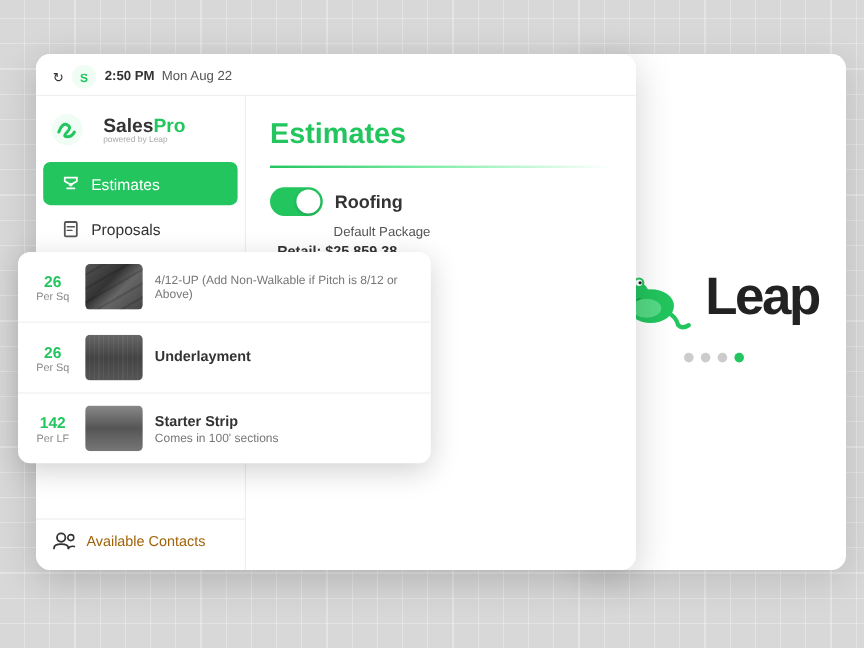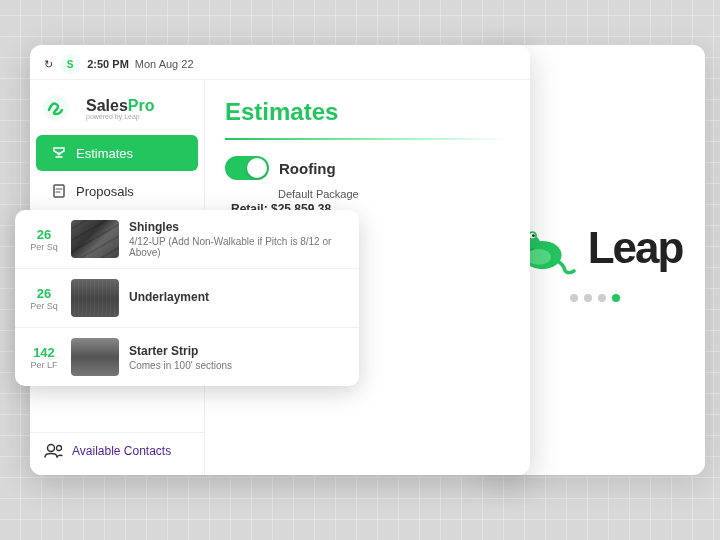--- a/index.html
+++ b/index.html
@@ -138,21 +138,21 @@
       font-weight: 500;
     }
 
     .available-contacts {
       margin-top: auto;
       display: flex;
       align-items: center;
       gap: 8px;
       padding: 10px 14px;
       font-size: 12px;
-      color: #4c1d95;
+      color: #a16207;
       border-top: 1px solid #eee;
     }
 
     
     .main-content {
       flex: 1;
       padding: 18px 20px;
       overflow: hidden;
     }
 
@@ -574,21 +574,20 @@
 
   <div class="material-item">
     <div class="material-qty">
       <div class="number">26</div>
       <div class="unit">Per Sq</div>
     </div>
     <div class="material-img">
       <div class="shingles-bg"></div>
     </div>
     <div class="material-info">
-      <div class="material-name">Shingles</div>
       <div class="material-desc">4/12-UP (Add Non-Walkable if Pitch is 8/12 or Above)</div>
     </div>
   </div>
 
   <div class="material-item">
     <div class="material-qty">
       <div class="number">26</div>
       <div class="unit">Per Sq</div>
     </div>
     <div class="material-img">

